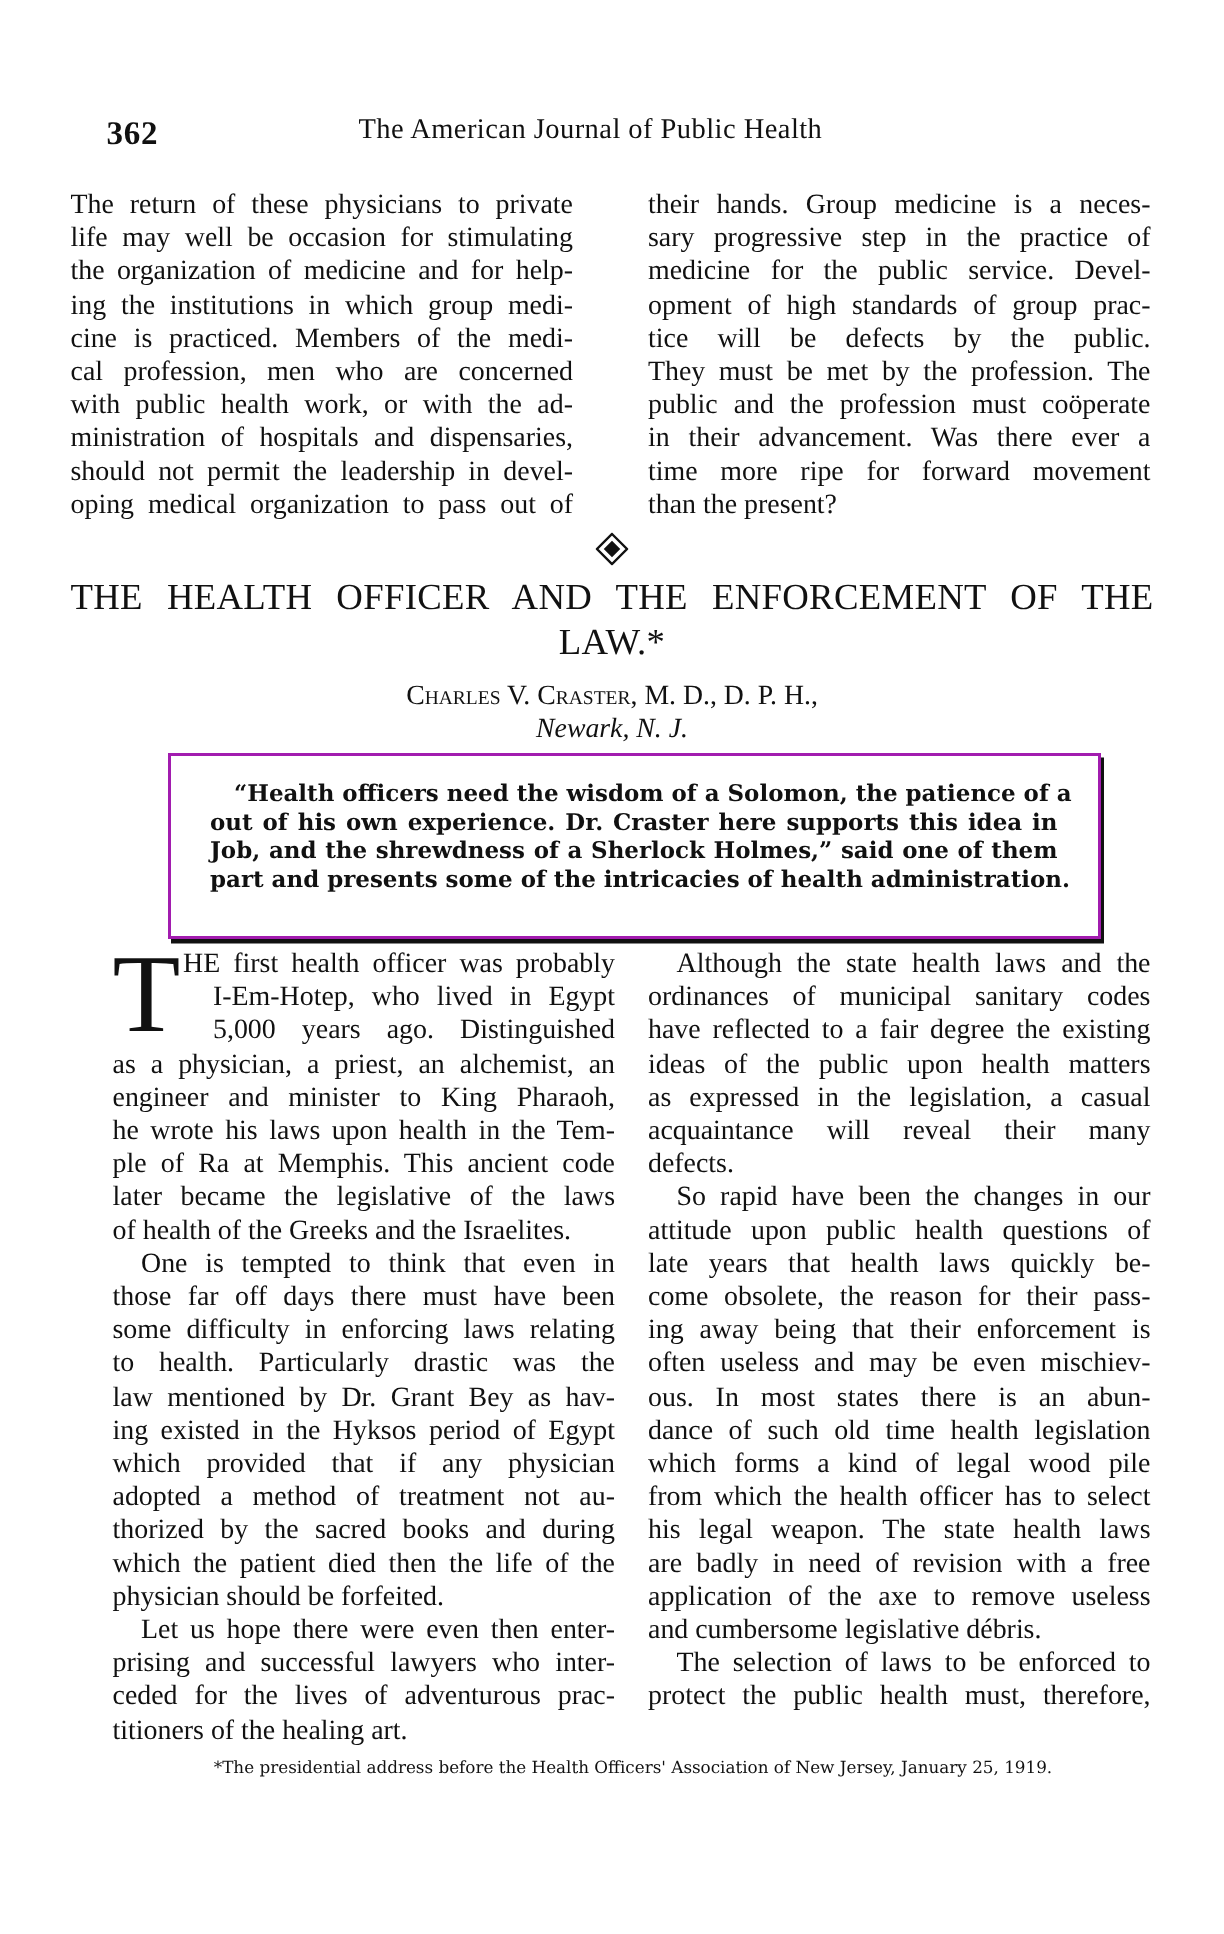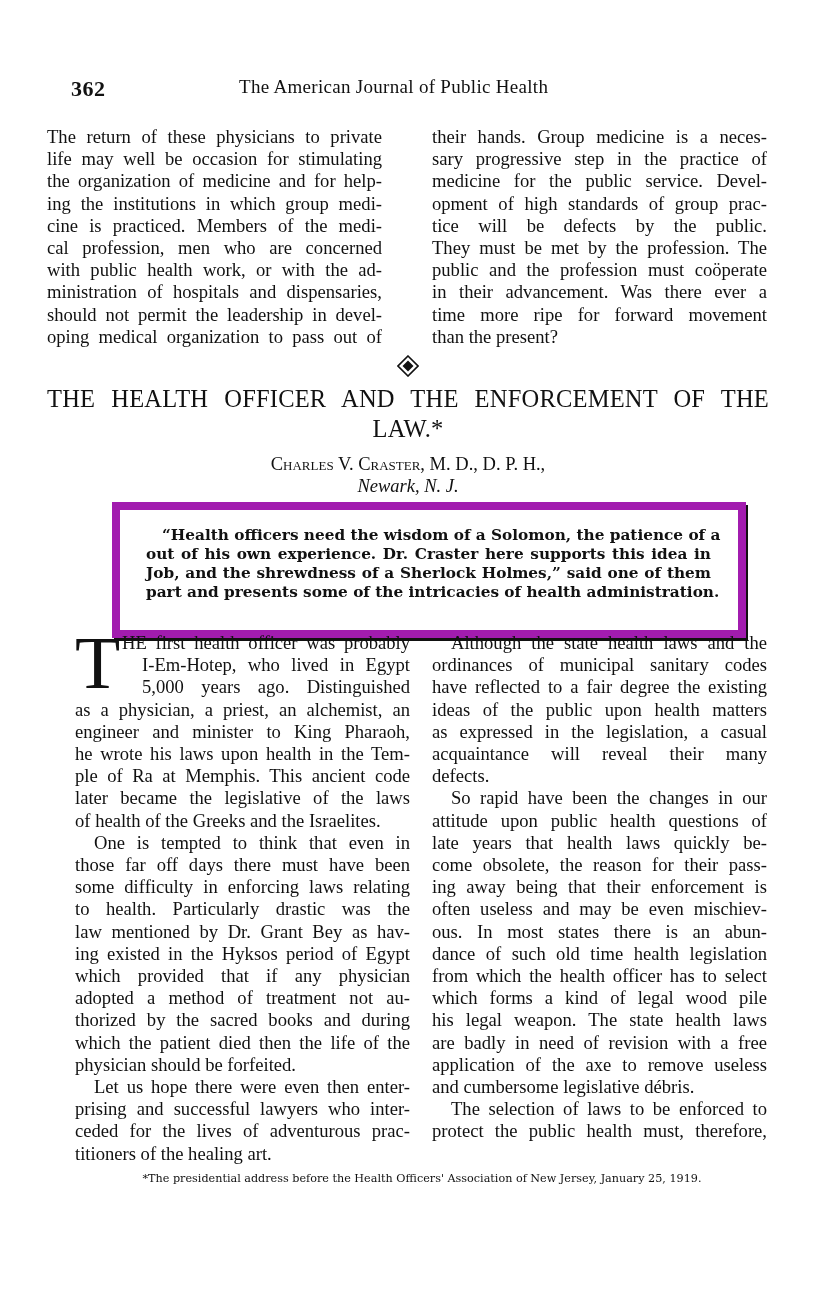--- a/index.html
+++ b/index.html
@@ -113,21 +113,21 @@
       font-size: 18.5px;
       line-height: 22px;
     }
 
     .abstract-box {
       position: absolute;
       left: 112px;
       top: 502px;
       width: 618px;
       height: 120px;
-      border: 8px solid #a21caf;
+      border: 2px solid #a21caf;
       box-shadow: 2px 3px 0 #111;
     }
     .abstract-text {
       position: absolute;
       left: 26px;
       top: 16px;
       width: 565px;
       font-family: "DejaVu Serif", serif;
       font-weight: bold;
       font-size: 15.3px;
@@ -269,22 +269,22 @@
     <span class="line">acquaintance will reveal their many</span>
     <span class="line last">defects.</span>
     <span class="line indent">So rapid have been the changes in our</span>
     <span class="line">attitude upon public health questions of</span>
     <span class="line">late years that health laws quickly be-</span>
     <span class="line">come obsolete, the reason for their pass-</span>
     <span class="line">ing away being that their enforcement is</span>
     <span class="line">often useless and may be even mischiev-</span>
     <span class="line">ous.  In most states there is an abun-</span>
     <span class="line">dance of such old time health legislation</span>
+    <span class="line">which forms a kind of legal wood pile</span>
     <span class="line">from which the health officer has to select</span>
-    <span class="line">which forms a kind of legal wood pile</span>
     <span class="line">his legal weapon.  The state health laws</span>
     <span class="line">are badly in need of revision with a free</span>
     <span class="line">application of the axe to remove useless</span>
     <span class="line last">and cumbersome legislative débris.</span>
     <span class="line indent">The selection of laws to be enforced to</span>
     <span class="line">protect the public health must, therefore,</span>
   </div>
 
   <div class="footnote">*The presidential address before the Health Officers' Association of New Jersey, January 25, 1919.</div>
 </div>

